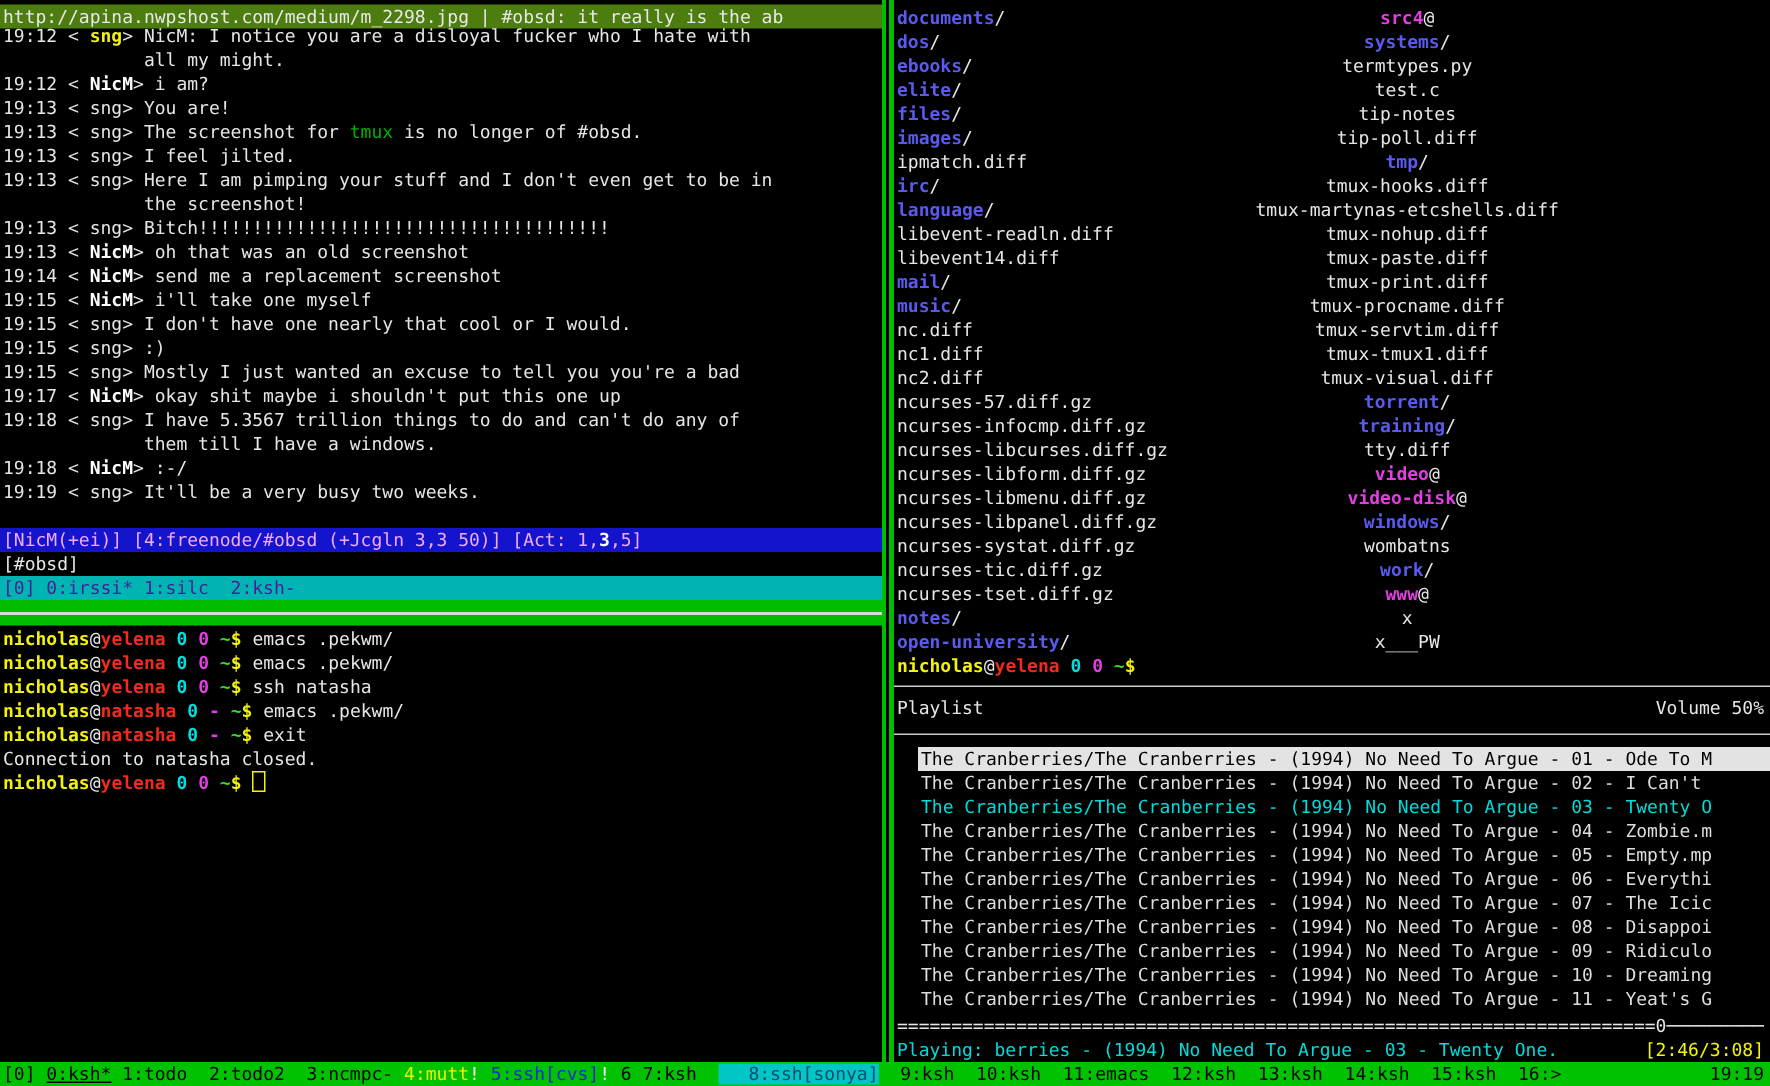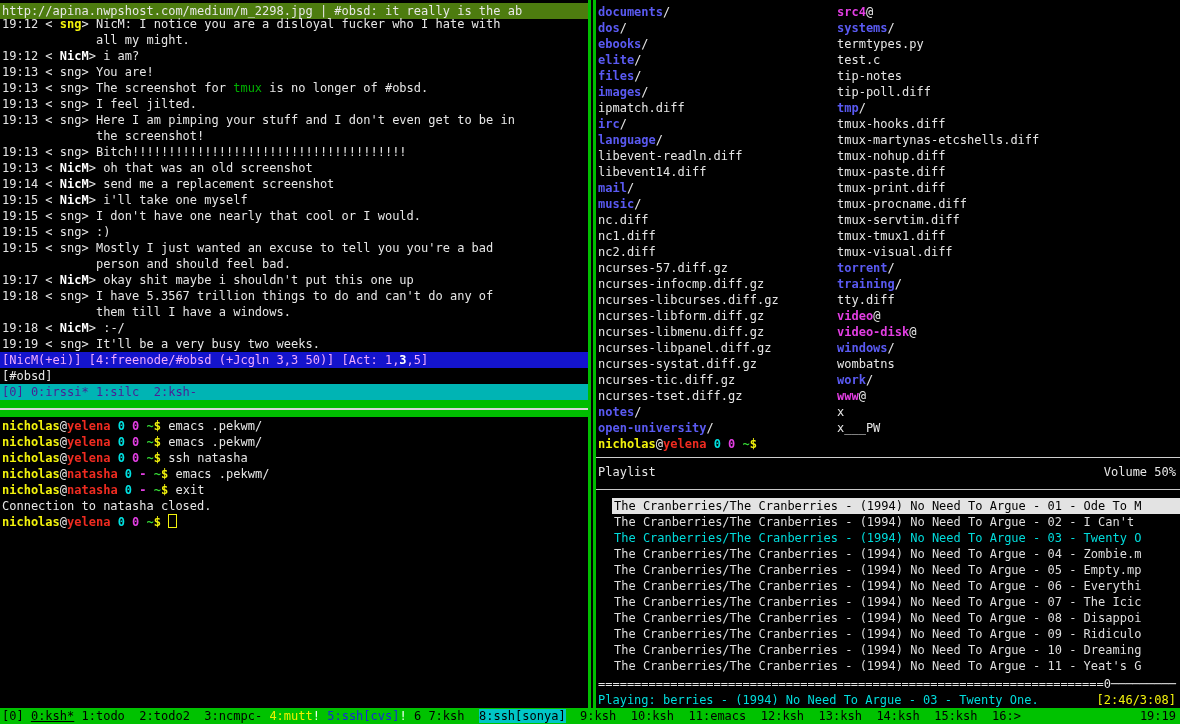--- a/index.html
+++ b/index.html
@@ -19,21 +19,21 @@
   .greenband{position:absolute;left:0;top:400px;width:588px;height:17px;
     background:linear-gradient(180deg,#00bd00 0 8px,#d8d8d8 8px 10px,#00bd00 10px 17px);}
   .shell-lines{position:absolute;left:0;top:418px;width:588px;padding-left:2px;box-sizing:border-box;}
   
   .vborder{position:absolute;left:588px;top:0;width:8px;height:708px;
     background:linear-gradient(90deg,#00bd00 0 3px,#000 3px 5px,#00bd00 5px 8px);}
   
   .pane-files{left:596px;top:0;width:584px;height:456px;}
   .filecol{position:absolute;top:4px;}
   .col1{left:2px;}
-  .col2{left:241px;}
+  .col2{left:241px;text-align:center;}
   .frow{height:16px;line-height:16px;white-space:pre;}
   .fprompt{position:absolute;left:2px;top:436px;}
   
   .hdiv{position:absolute;left:596px;top:457px;width:584px;height:1px;background:#cfcfcf;}
   
   .pane-mpc{left:596px;top:458px;width:584px;height:250px;}
   .mpc-header{position:absolute;left:2px;top:6px;height:16px;white-space:pre;color:#e6e6e6;}
   .mpc-vol{position:absolute;right:4px;top:6px;height:16px;color:#e6e6e6;}
   .mpc-hline{position:absolute;left:0;top:31px;width:584px;height:1px;background:#c8c8c8;}
   .mpc-rows{position:absolute;left:0;top:40px;width:584px;margin-left:16px;}
@@ -59,21 +59,21 @@
   .sbw{color:#fff;font-weight:bold;}
   .dir{color:#5a5af2;font-weight:bold;}
   .link{color:#e23ee2;font-weight:bold;}
   .file{color:#e6e6e6;}
   .suf{color:#e6e6e6;}
   .cur{display:inline-block;width:7px;height:12px;border:1px solid #f2f20c;vertical-align:-2px;}
   .sb{color:#000;}
   .sby{color:#eff000;}
   .sbb{color:#1a28d8;}
   .sbw2{color:#f4fff4;}
-  .sbcyan{background:#00c6c6;color:#000000;}
+  .sbcyan{background:#00c6c6;color:#0c4a6e;padding-left:20px;}
   .u{text-decoration:underline;}
 </style>
 </head>
 <body>
 
 <div class="screen">
 
   <div class="pane pane-irc">
     <div class="bar topicbar"><span>http://apina.nwpshost.com/medium/m_2298.jpg | #obsd: it really is the ab</span></div>
     <div class="irc-lines">
@@ -85,21 +85,20 @@
         <div class="tl"><span>19:13 &lt; sng&gt; I feel jilted.</span></div>
         <div class="tl"><span>19:13 &lt; sng&gt; Here I am pimping your stuff and I don't even get to be in</span></div>
         <div class="tl"><span>             the screenshot!</span></div>
         <div class="tl"><span>19:13 &lt; sng&gt; Bitch!!!!!!!!!!!!!!!!!!!!!!!!!!!!!!!!!!!!!!</span></div>
         <div class="tl"><span>19:13 &lt; </span><span class="wb">NicM</span><span>&gt; oh that was an old screenshot</span></div>
         <div class="tl"><span>19:14 &lt; </span><span class="wb">NicM</span><span>&gt; send me a replacement screenshot</span></div>
         <div class="tl"><span>19:15 &lt; </span><span class="wb">NicM</span><span>&gt; i'll take one myself</span></div>
         <div class="tl"><span>19:15 &lt; sng&gt; I don't have one nearly that cool or I would.</span></div>
         <div class="tl"><span>19:15 &lt; sng&gt; :)</span></div>
         <div class="tl"><span>19:15 &lt; sng&gt; Mostly I just wanted an excuse to tell you you're a bad</span></div>
-        <div class="tl"><span>             person and should feel bad.</span></div>
         <div class="tl"><span>19:17 &lt; </span><span class="wb">NicM</span><span>&gt; okay shit maybe i shouldn't put this one up</span></div>
         <div class="tl"><span>19:18 &lt; sng&gt; I have 5.3567 trillion things to do and can't do any of</span></div>
         <div class="tl"><span>             them till I have a windows.</span></div>
         <div class="tl"><span>19:18 &lt; </span><span class="wb">NicM</span><span>&gt; :-/</span></div>
         <div class="tl"><span>19:19 &lt; sng&gt; It'll be a very busy two weeks.</span></div>
       </div>
     <div class="bar statusbar"><div class="tl"><span class="sbc">[NicM(+ei)] [4:freenode/#obsd (+Jcgln 3,3 50)] [Act: 1,</span><span class="sbw">3</span><span class="sbc">,5]</span></div></div>
     <div class="bar inputline"><span>[#obsd]</span></div>
     <div class="bar captionbar"><span>[0] 0:irssi* 1:silc  2:ksh-</span></div>
     <div class="greenband"></div>

